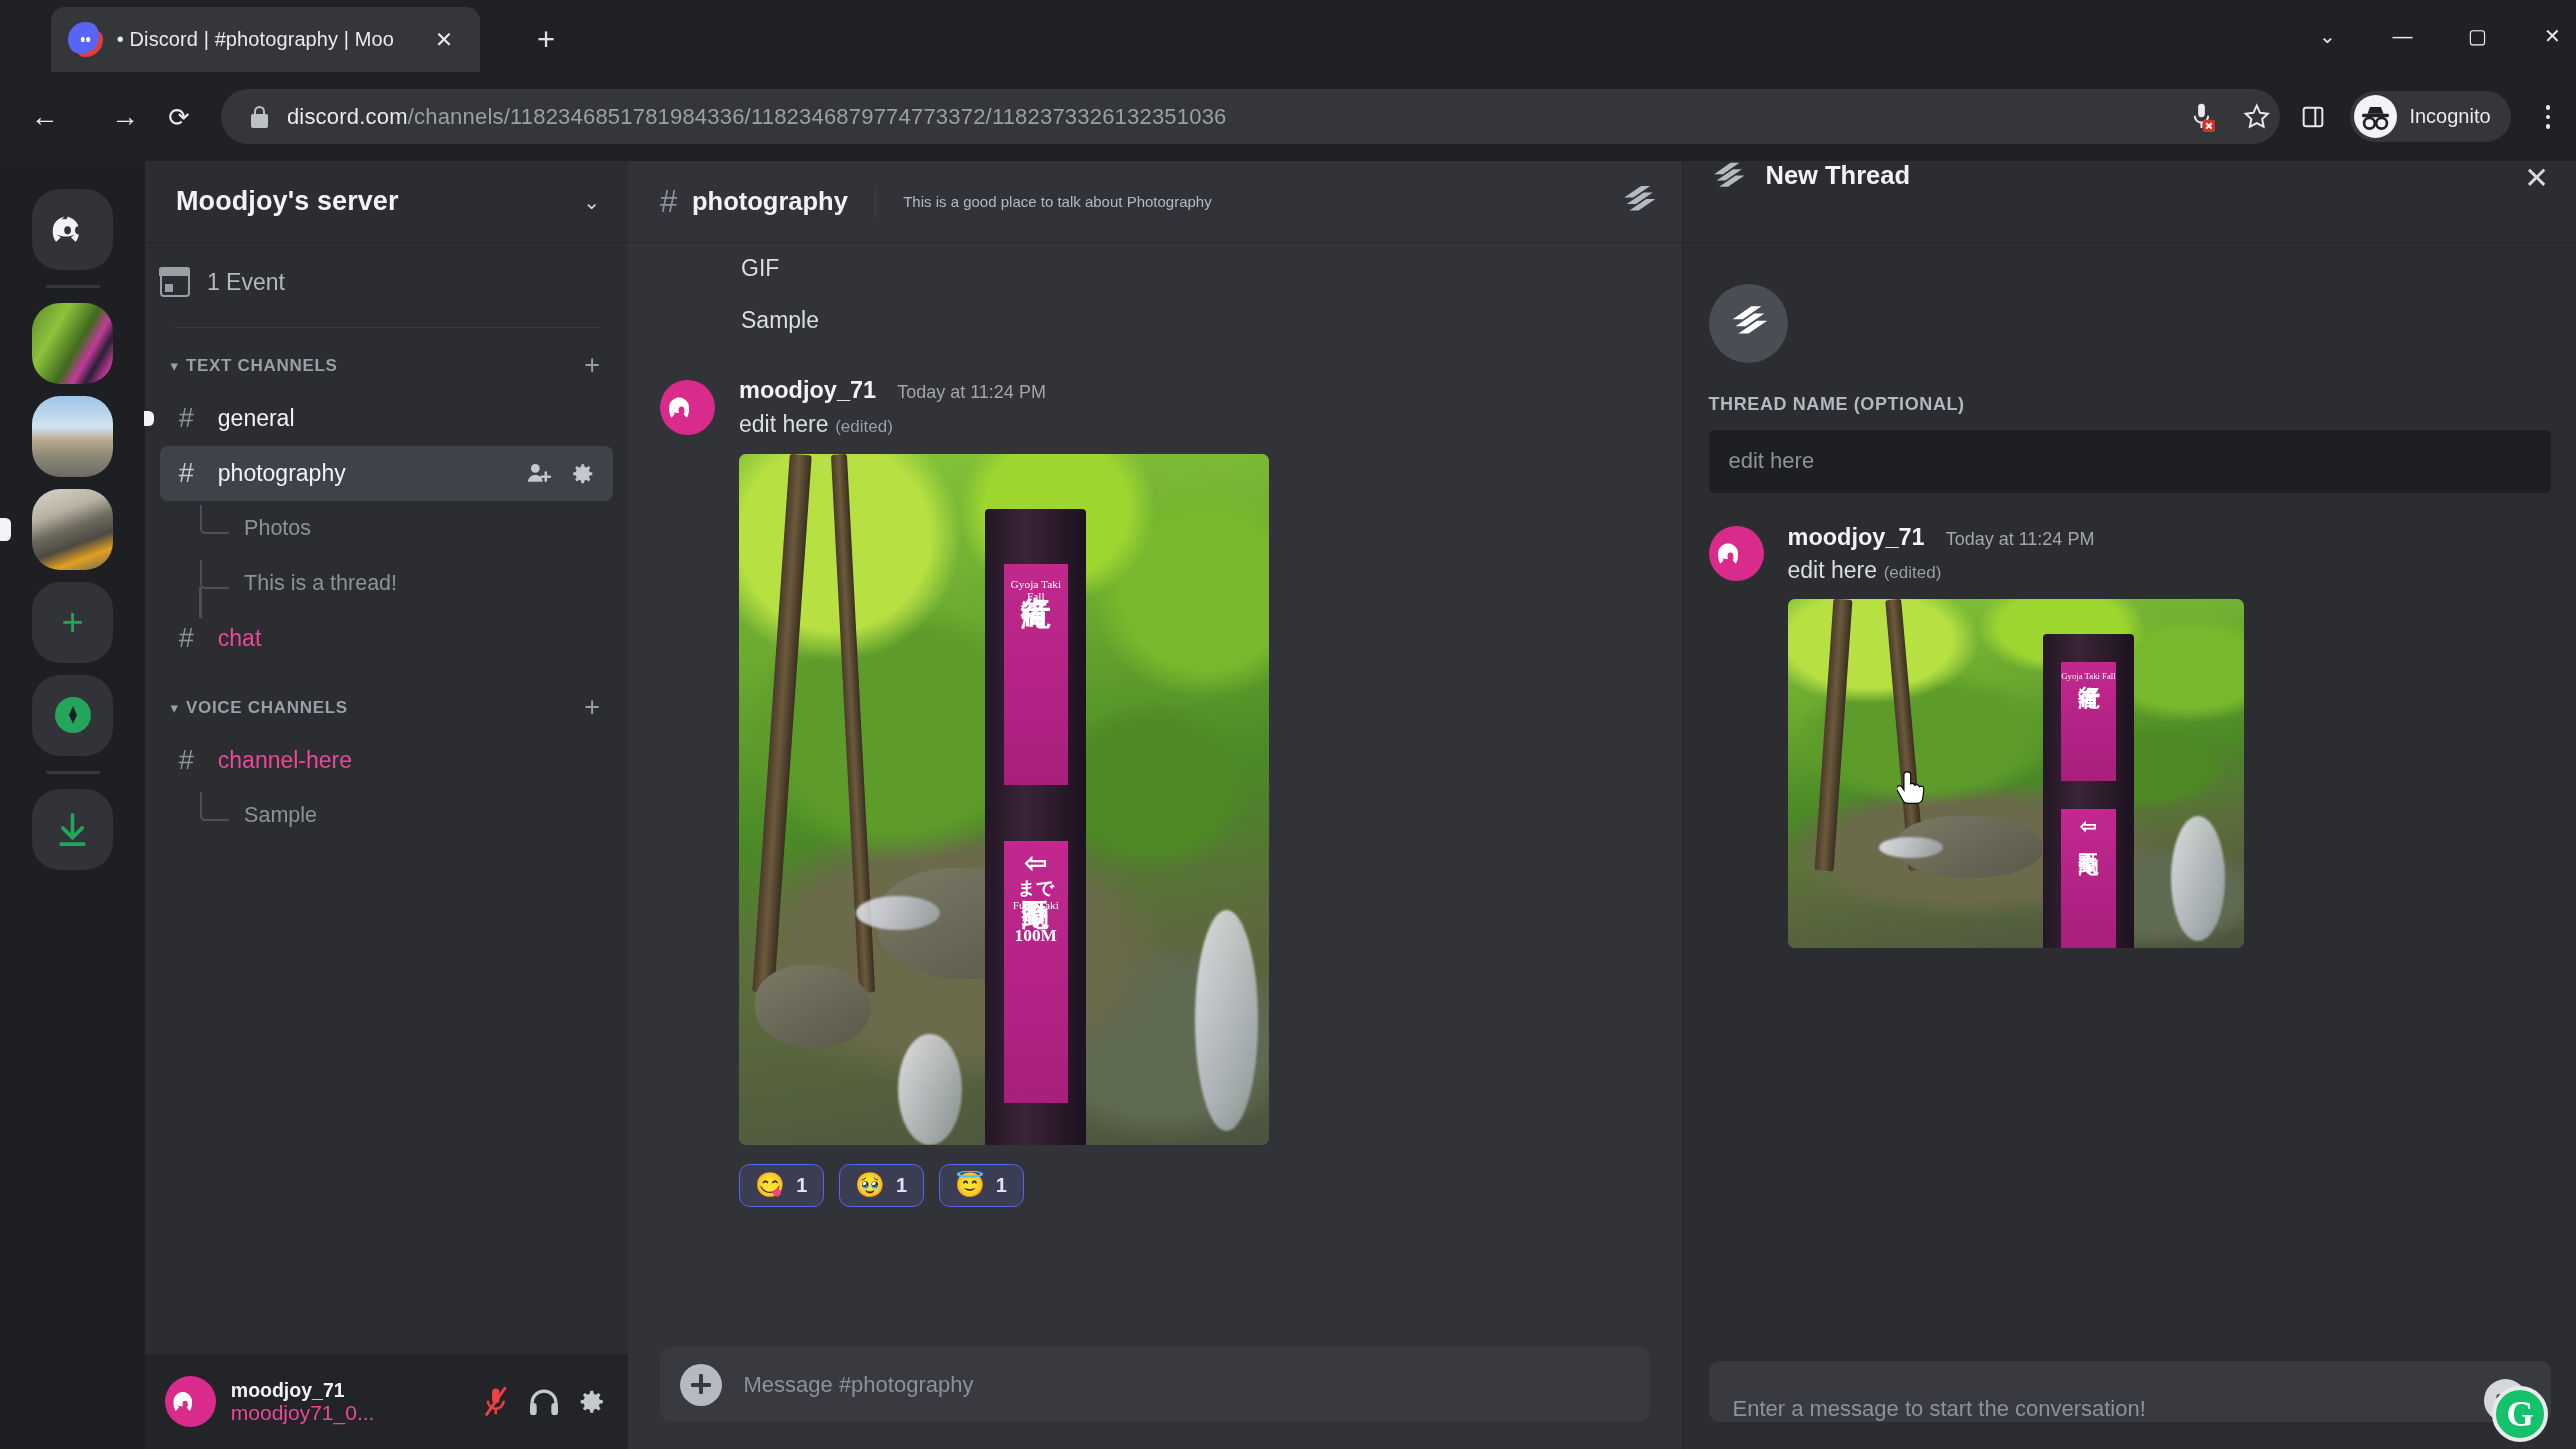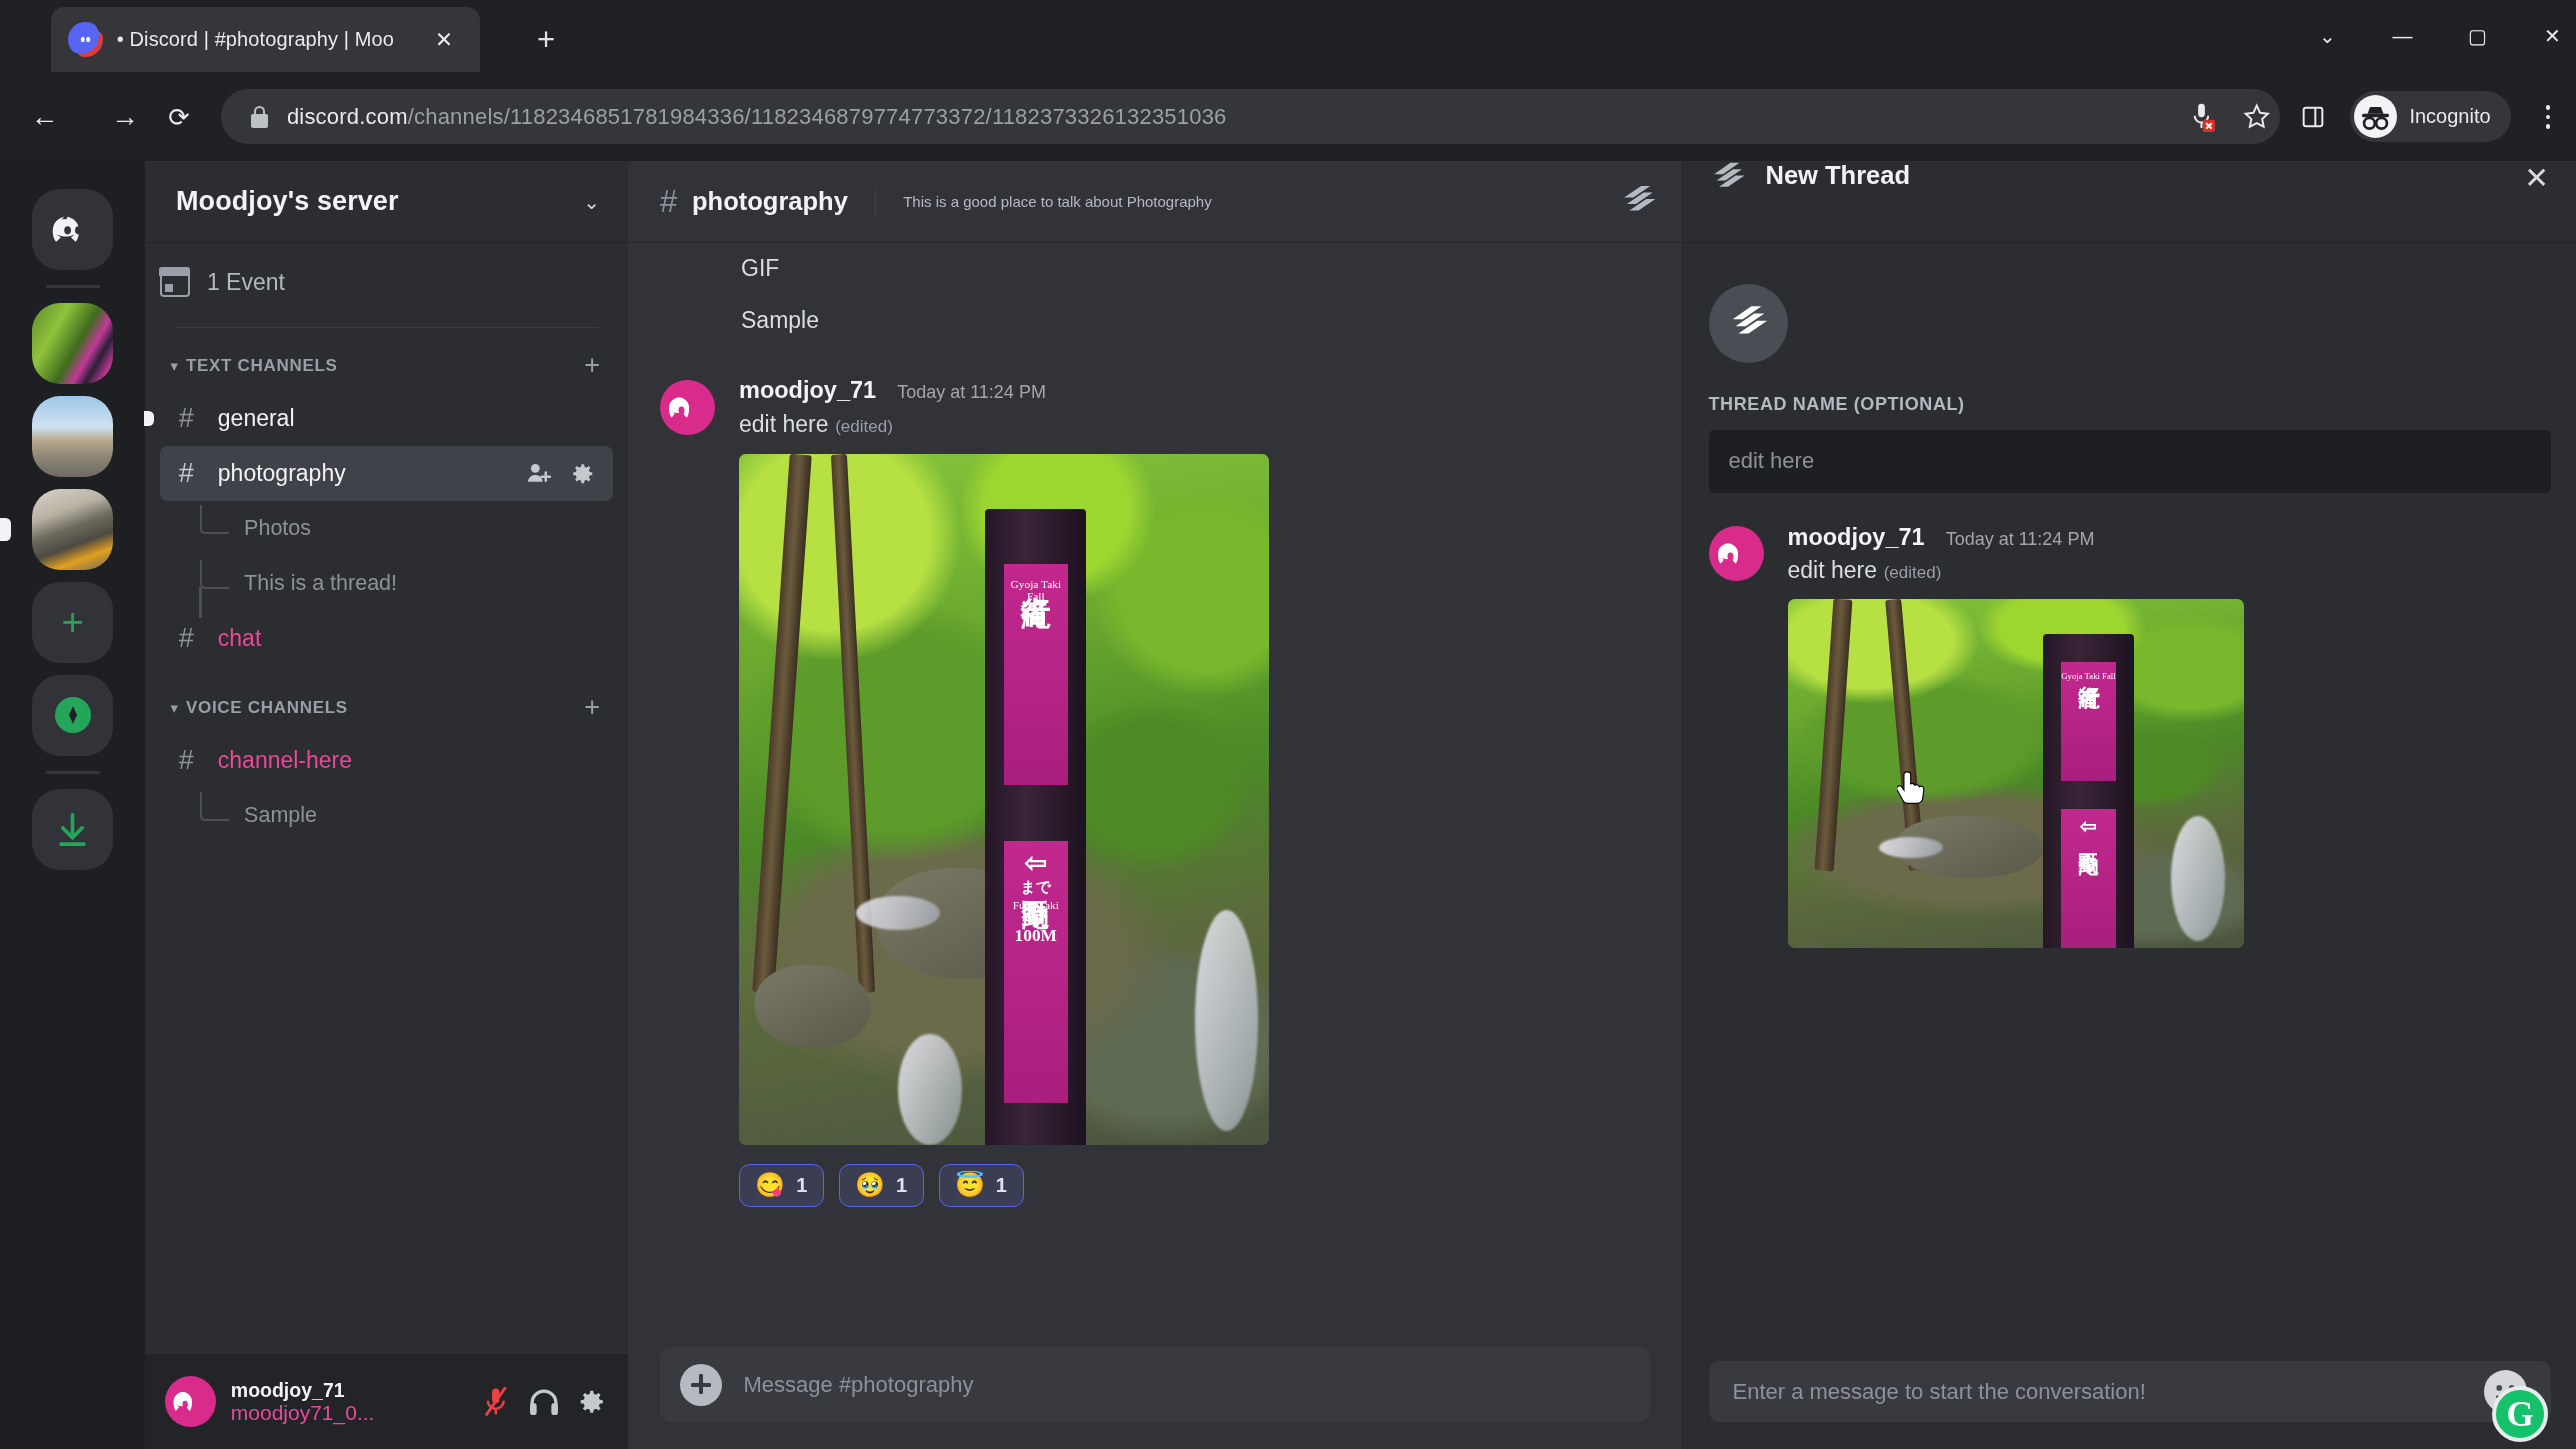--- a/index.html
+++ b/index.html
@@ -169,21 +169,21 @@
   .tp-body { flex:1 1 auto; position:relative; overflow:hidden; padding:0 25.5px; }
   .tp-bigicon { width:79px; height:79px; border-radius:50%; background:#4a4d54;
                 display:flex; align-items:center; justify-content:center; margin-top:42px; }
   .tp-label { color:#b4b8bf; font-size:18px; font-weight:700; letter-spacing:0.6px; margin-top:31px; }
   .tp-input { height:63px; background:#1e1f22; border-radius:5.4px; margin-top:14.8px; display:flex;
               align-items:center; padding-left:20px; }
   .tp-input-val { color:#8d9298; font-size:22px; }
   .tp-msg { display:flex; margin-top:31px; }
   .tp-photo { margin-top:14.8px; width:456px; height:349px; border-radius:6.7px; overflow:hidden; position:relative;}
   .tp-composer-wrap { padding:0 25.5px 27px 25.5px; position:relative; }
-  .tp-composer { height:61px; background:#383a40; border-radius:10.7px; display:flex; align-items:center;
+  .tp-composer { height:61px; background:#383a40; border-radius:10.7px; display:flex; align-items:flex-end;
                  padding-left:24px; position:relative; }
   .tp-composer-ph { color:#8d9298; font-size:22px; }
   .emoji-btn { position:absolute; right:24px; width:43px; height:43px; border-radius:50%;
                background:#d5d7db; }
   .grammarly { position:absolute; right:28px; bottom:6.7px; width:56px; height:56px; border-radius:50%;
                background:#15c26b; display:flex; align-items:center; justify-content:center;
                border:4px solid #e9eaec; }
   .grammarly span { color:#fff; font-size:35px; font-weight:700; line-height:35px; font-family:"Liberation Serif", serif;}
 
   
@@ -493,21 +493,21 @@
               <div class="water" style="left:86%;top:66%;width:12%;height:32%;"></div>
 
               <div class="post" style="left:46.5%;top:8%;width:19%;height:92%;"></div>
               <div class="signplate" style="left:50%;top:16%;width:12%;height:32%;">
                 <div class="jp" style="font-size:29.5px;line-height:39px;padding-top:9.4px;letter-spacing:0;writing-mode:vertical-rl;margin:0 auto;">行者滝</div>
                 <div class="rom" style="font-size:11.4px;margin-top:4px;">Gyoja Taki Fall</div>
               </div>
               <div class="signplate" style="left:50%;top:56%;width:12%;height:38%;">
                 <div class="arrow-l" style="font-size:27px;line-height:32px;padding-top:6.7px;">⇦</div>
                 <div class="jp" style="font-size:27px;line-height:35px;writing-mode:vertical-rl;margin:0 auto;">不動滝</div>
-                <div class="jp" style="font-size:15px;line-height:17.4px;">まで</div>
+                <div class="jp" style="font-size:18px;line-height:17.4px;">まで</div>
                 <div class="rom" style="font-size:11.4px;margin-top:2.7px;">Fudo Taki Fall</div>
                 <div class="rom" style="font-size:17.4px;font-weight:700;margin-top:1.3px;">100M</div>
               </div>
             </div>
 
             <div class="reactions">
               <div class="reaction">
                 <span class="r-emoji">😋</span>
                 <span class="r-count">1</span>
               </div>

